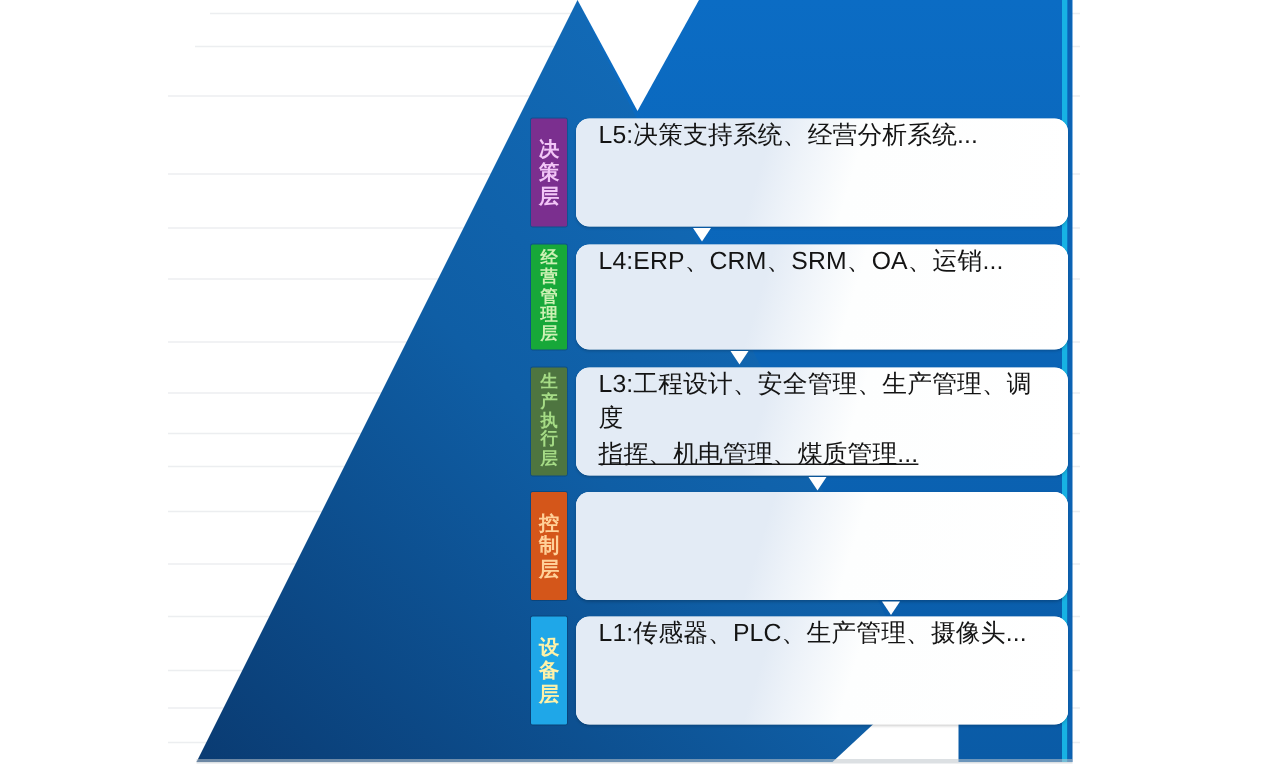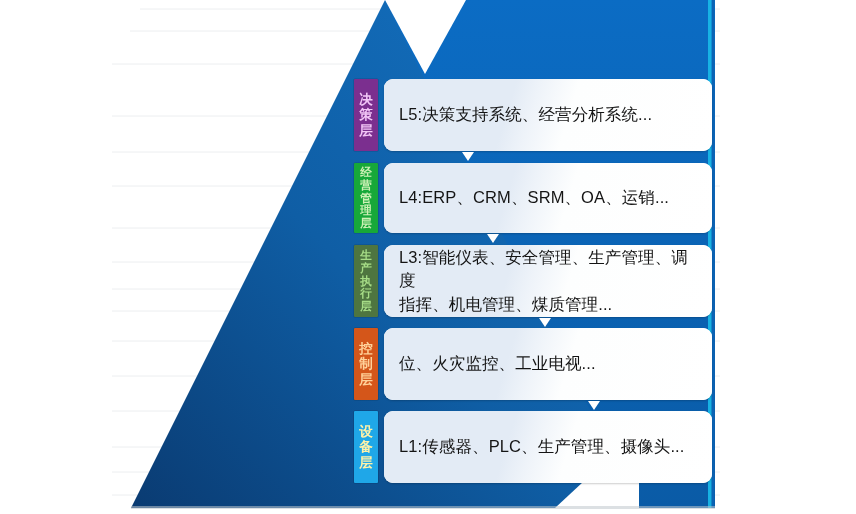--- a/index.html
+++ b/index.html
@@ -90,27 +90,27 @@
         #eef3f9 45%,
         #fdfefe 56%,
         #ffffff 100%);
   }
   .card .txt {
     position: relative;
     padding: 0 14px 0 15px;
     height: 100%;
     display: flex;
     flex-direction: column;
-    justify-content: center;
+    justify-content: flex-start;
     font-size: 16.5px;
     line-height: 1.42;
     color: #141414;
     letter-spacing: 0.1px;
   }
-  .card .txt .l2 { display: block; }
+  .card .txt .l2 { display: block; text-decoration: underline; }
 
   
   .chev {
     position: absolute;
     width: 0; height: 0;
     border-left: 6px solid transparent;
     border-right: 6px solid transparent;
     border-top: 9px solid #ffffff;
     filter: drop-shadow(0 0 0.5px rgba(0,0,0,0.10));
   }
@@ -211,38 +211,37 @@
 
       <span class="ch" style="font-size: 11.5px; line-height: 1.12;">生</span>
           <span class="ch" style="font-size: 11.5px; line-height: 1.12;">产</span>
           <span class="ch" style="font-size: 11.5px; line-height: 1.12;">执</span>
           <span class="ch" style="font-size: 11.5px; line-height: 1.12;">行</span>
           <span class="ch" style="font-size: 11.5px; line-height: 1.12;">层</span>
         </div>
       <div class="card">
         <div class="wash"></div>
         <div class="txt">
-          <span class="l1">L3:智能仪表、安全管理、生产管理、调度</span>
+          <span class="l1">L3:工程设计、安全管理、生产管理、调度</span>
           <span class="l2">指挥、机电管理、煤质管理...</span>
         </div>
       </div>
     </div>
     <div class="chev" style="left:539px; top:318px;"></div>
 
     <div class="row" style="top:328px; height:72px;">
       <div class="tab" style="background: rgb(212, 86, 26); color: rgb(255, 209, 153);">
 
       <span class="ch">控</span>
           <span class="ch">制</span>
           <span class="ch">层</span>
         </div>
       <div class="card">
         <div class="wash"></div>
         <div class="txt">
-          <span class="l2">位、火灾监控、工业电视...</span>
         </div>
       </div>
     </div>
     <div class="chev" style="left:588px; top:401px;"></div>
 
     <div class="row" style="top:411px; height:72px;">
       <div class="tab" style="background: rgb(31, 167, 232); color: rgb(255, 242, 168);">
 
       <span class="ch">设</span>
           <span class="ch">备</span>

